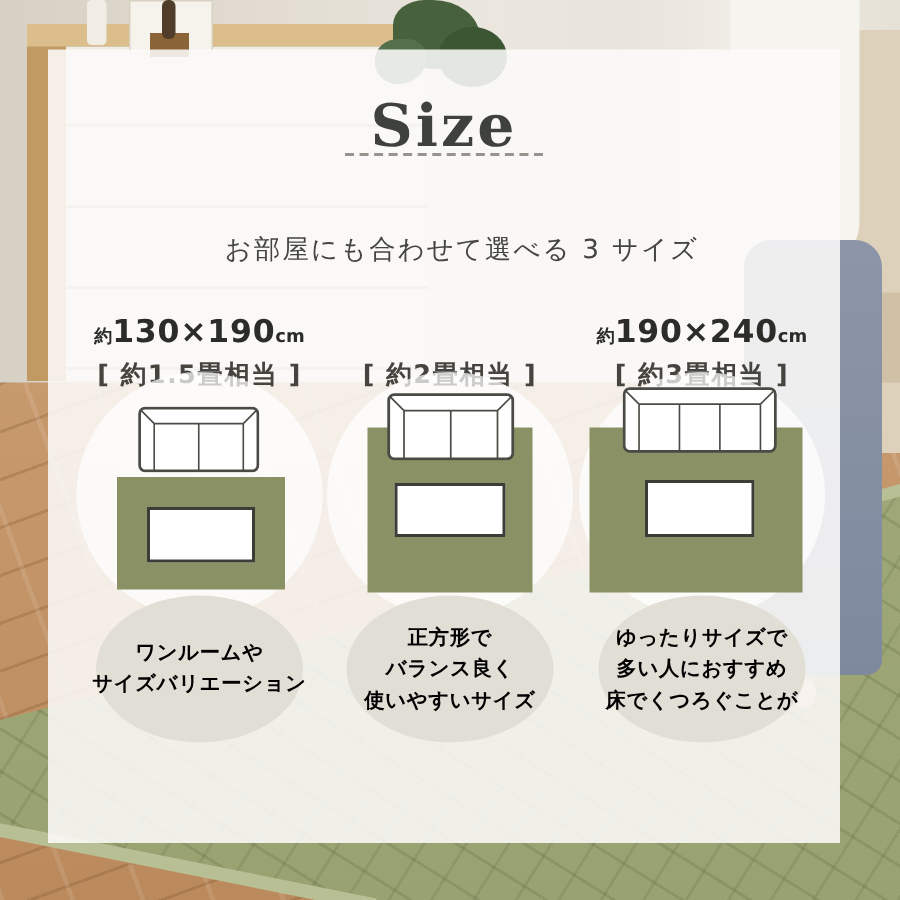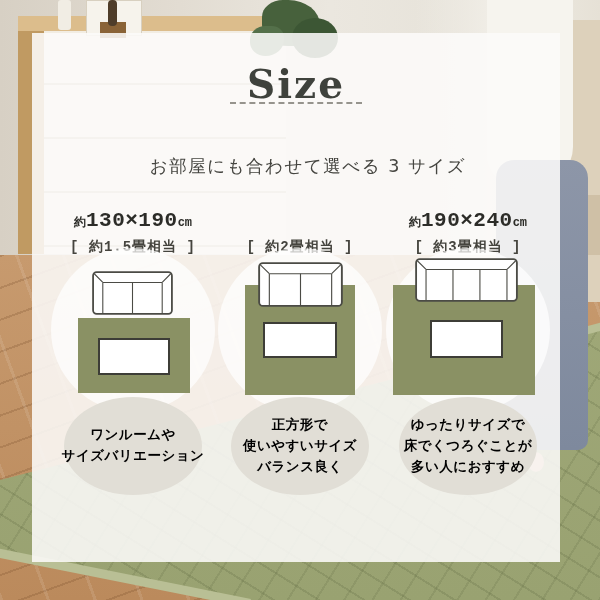--- a/index.html
+++ b/index.html
@@ -53,27 +53,27 @@
   .title{top:32px;left:0;width:100%;text-align:center;
     font-family:"DejaVu Serif",serif;font-weight:bold;font-size:39px;line-height:1;
     color:var(--title-ink);letter-spacing:2px;}
   .dashes{top:69px;left:50%;transform:translateX(-50%);width:132px;height:0;
     border-top:2px dashed #96948d;}
   .subtitle{top:79px;left:0;width:100%;text-align:center;font-size:14px;
     letter-spacing:3px;color:#56554f;}
   .tagline{top:121px;left:0;width:100%;text-align:center;font-size:17.5px;
     letter-spacing:1.5px;color:#454540;margin-left:12px;}
 
-  .col{position:absolute;top:0;width:176px;height:100%;font-family:Liberation Mono, monospace;}
+  .col{position:absolute;top:0;width:176px;height:100%;}
   .col1{left:13px;} .col2{left:180px;} .col3{left:348px;}
   .size-label{top:176px;left:0;width:100%;text-align:center;color:#2c2c28;font-weight:bold;}
   .size-label .pre{font-size:12px;}
   .size-label .dims{font-size:21px;letter-spacing:0.5px;}
   .size-label .unit{font-size:12px;}
-  .tatami{top:205px;left:0;width:100%;text-align:center;font-size:14px;
+  .tatami{top:205px;left:0;width:100%;text-align:center;font-size:17px;
     letter-spacing:1px;color:#45443e;font-weight:bold;}
   .halo{left:6px;top:215px;width:164px;height:164px;border-radius:50%;
     background:rgba(255,255,255,0.72);}
   .rug-diagram{background:var(--rug-diagram-green);}
   .c1 .rug-diagram{left:33px;top:285px;width:112px;height:75px;}
   .c2 .rug-diagram{left:33px;top:252px;width:110px;height:110px;}
   .c3 .rug-diagram{left:13px;top:252px;width:142px;height:110px;}
   .table-diagram{background:#fff;border:2px solid #3d3d37;box-sizing:border-box;}
   .c1 .table-diagram{left:53px;top:305px;width:72px;height:37px;}
   .c2 .table-diagram{left:51px;top:289px;width:74px;height:36px;}
@@ -158,22 +158,22 @@
         <rect x="1.2" y="1.2" width="87.6" height="45.6" rx="4" fill="#ffffff" stroke="#4b4b45" stroke-width="2"></rect>
         <g stroke="#4b4b45" stroke-width="1.2" fill="none">
           <path d="M12,12.5 H78"></path>
             <path d="M2.5,3 L12,12.5 M87.5,3 L78,12.5"></path>
           <path d="M12,12.5 V46.8 M78,12.5 V46.8"></path>
             <path d="M45,12.5 V46.8"></path>
         </g>
       </svg>
       <div class="abs bubble">
         <span>正方形で</span>
+        <span>バランス良く</span>
         <span>使いやすいサイズ</span>
-        <span>バランス良く</span>
       </div>
     </div>
 
     <div class="col col3 c3">
       <div class="abs size-label">
         <span class="pre">約</span><span class="dims">190×240</span><span class="unit">cm</span>
       </div>
       <div class="abs tatami">[ 約3畳相当 ]</div>
       <div class="abs halo"></div>
       <div class="abs rug-diagram"></div>
@@ -182,18 +182,18 @@
         <rect x="1.2" y="1.2" width="109.6" height="45.6" rx="4" fill="#ffffff" stroke="#4b4b45" stroke-width="2"></rect>
         <g stroke="#4b4b45" stroke-width="1.2" fill="none">
           <path d="M12,12.5 H100"></path>
             <path d="M2.5,3 L12,12.5 M109.5,3 L100,12.5"></path>
           <path d="M12,12.5 V46.8 M100,12.5 V46.8"></path>
             <path d="M41.3,12.5 V46.8 M70.6,12.5 V46.8"></path>
         </g>
       </svg>
       <div class="abs bubble">
         <span>ゆったりサイズで</span>
+        <span>多い人におすすめ</span>
         <span>床でくつろぐことが</span>
-        <span>多い人におすすめ</span>
       </div>
     </div>
   </div>
 </div>
 
 </body></html>

